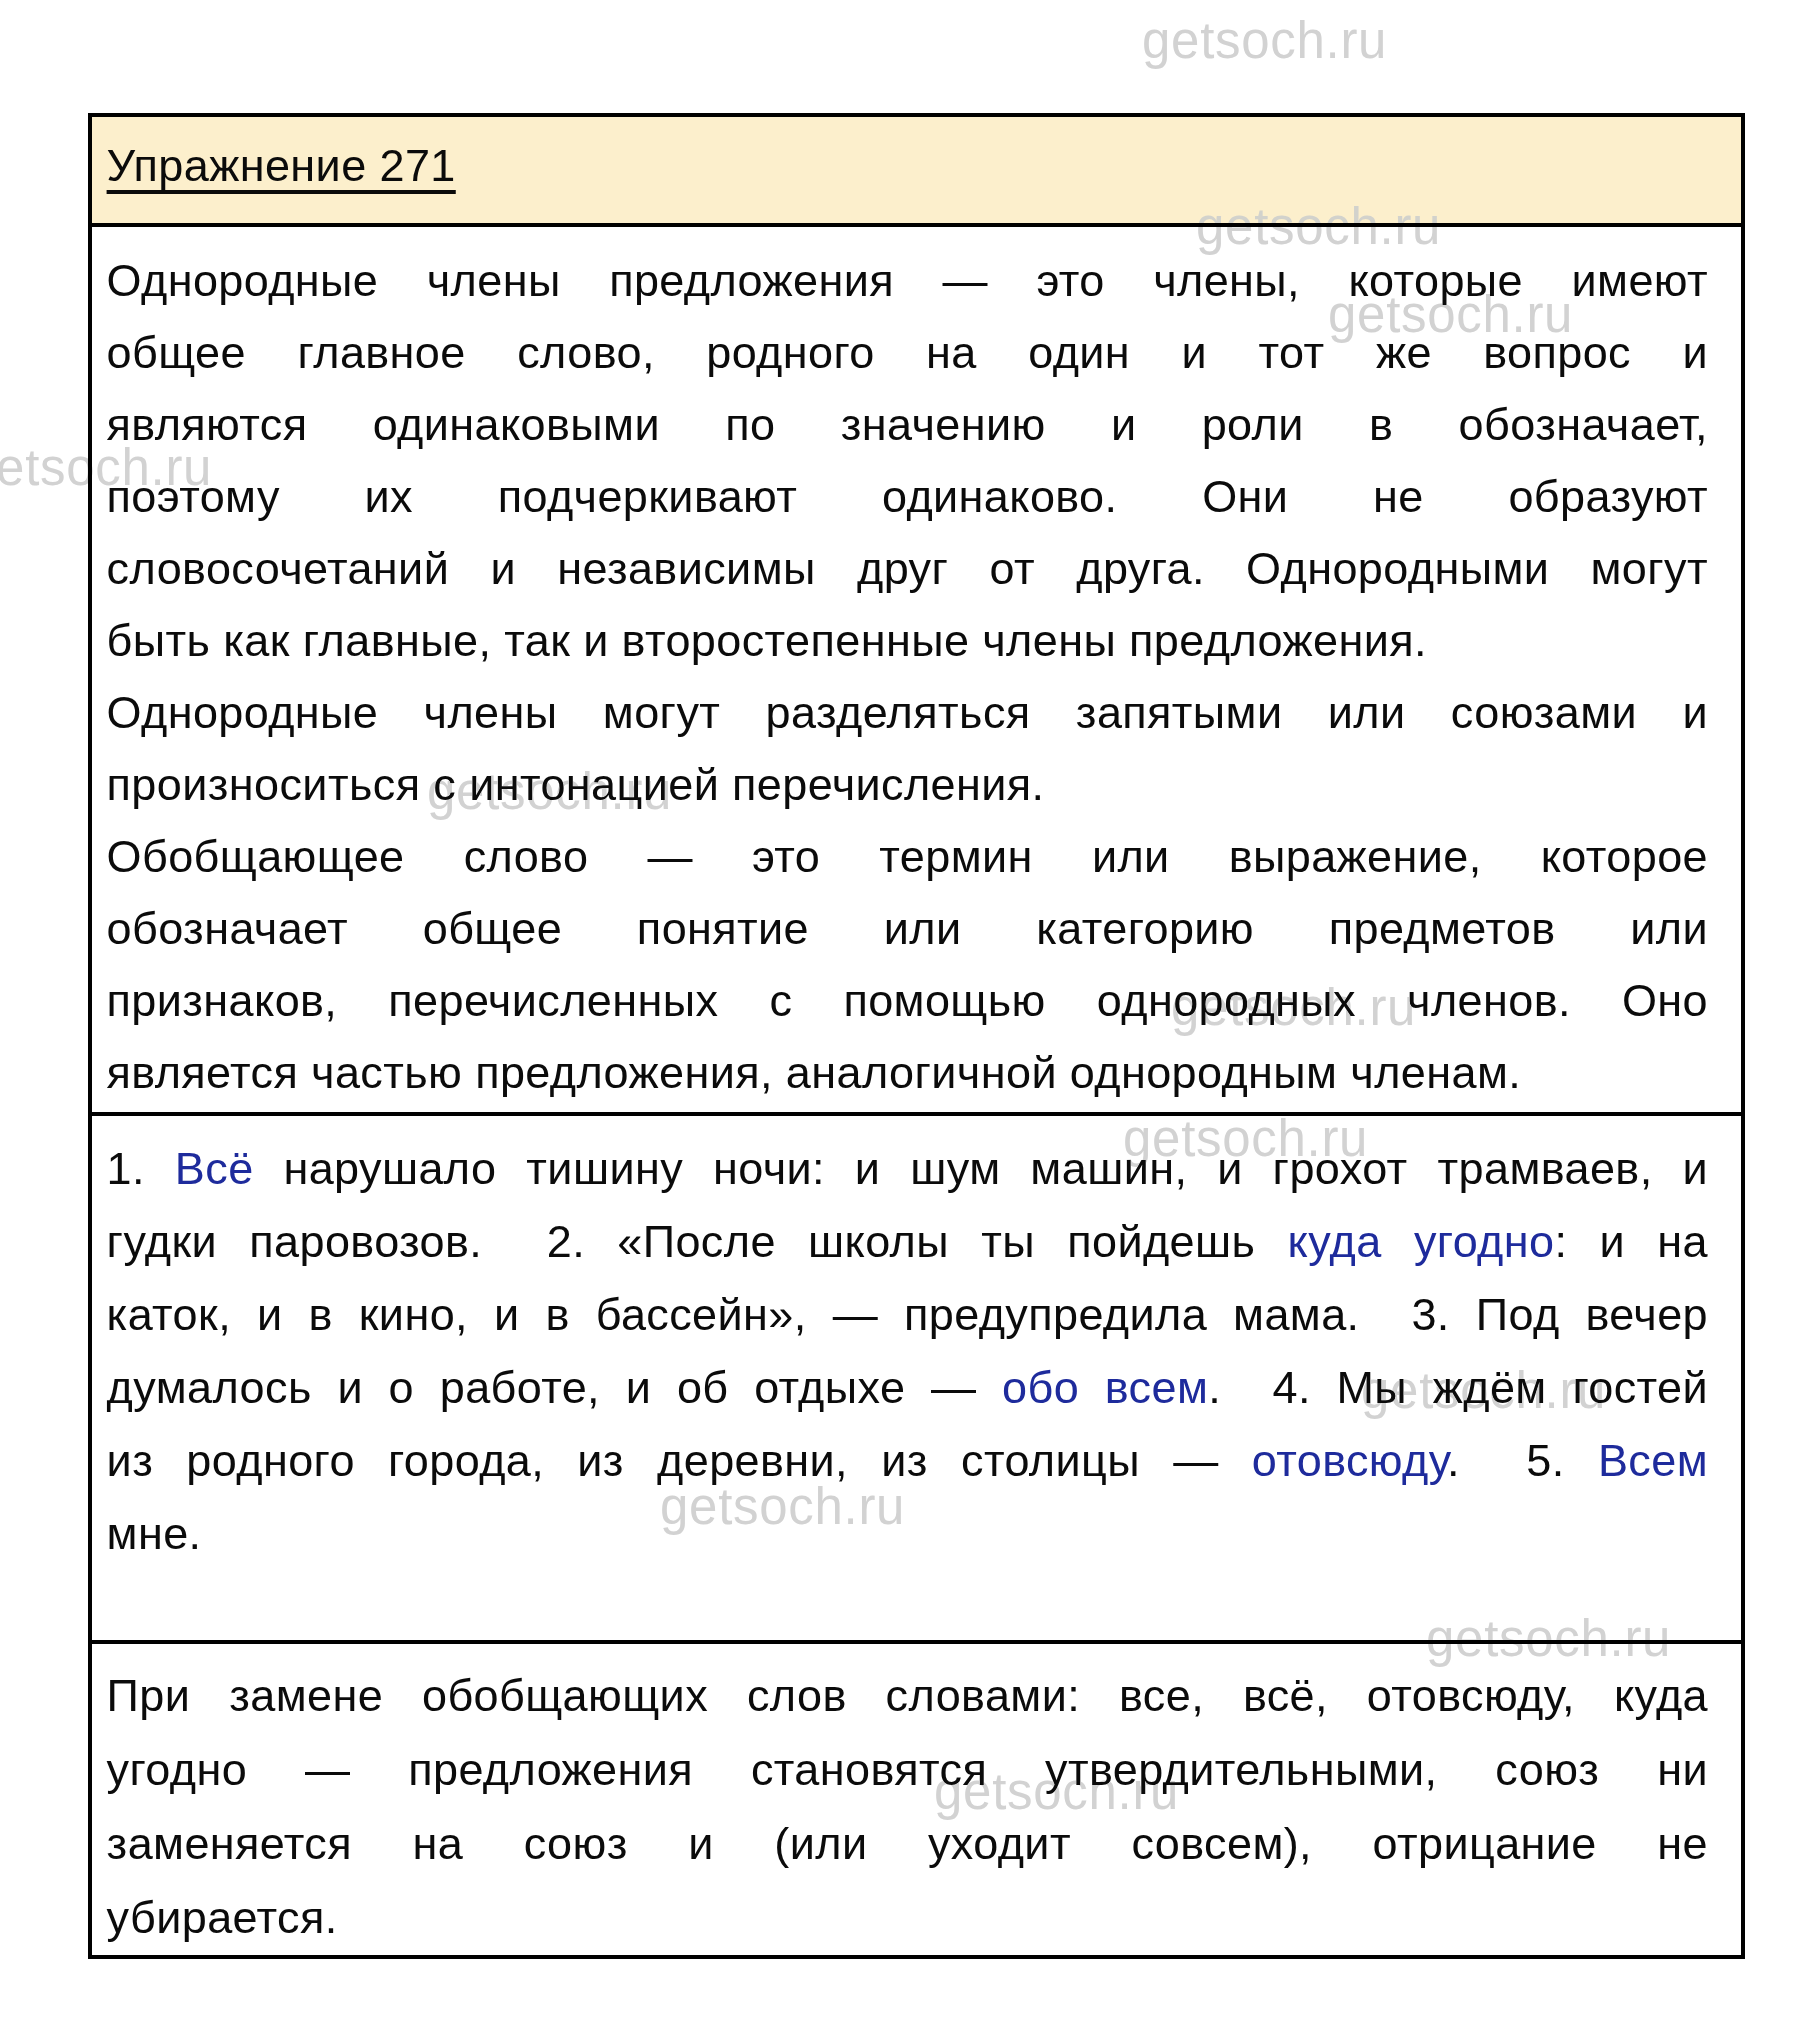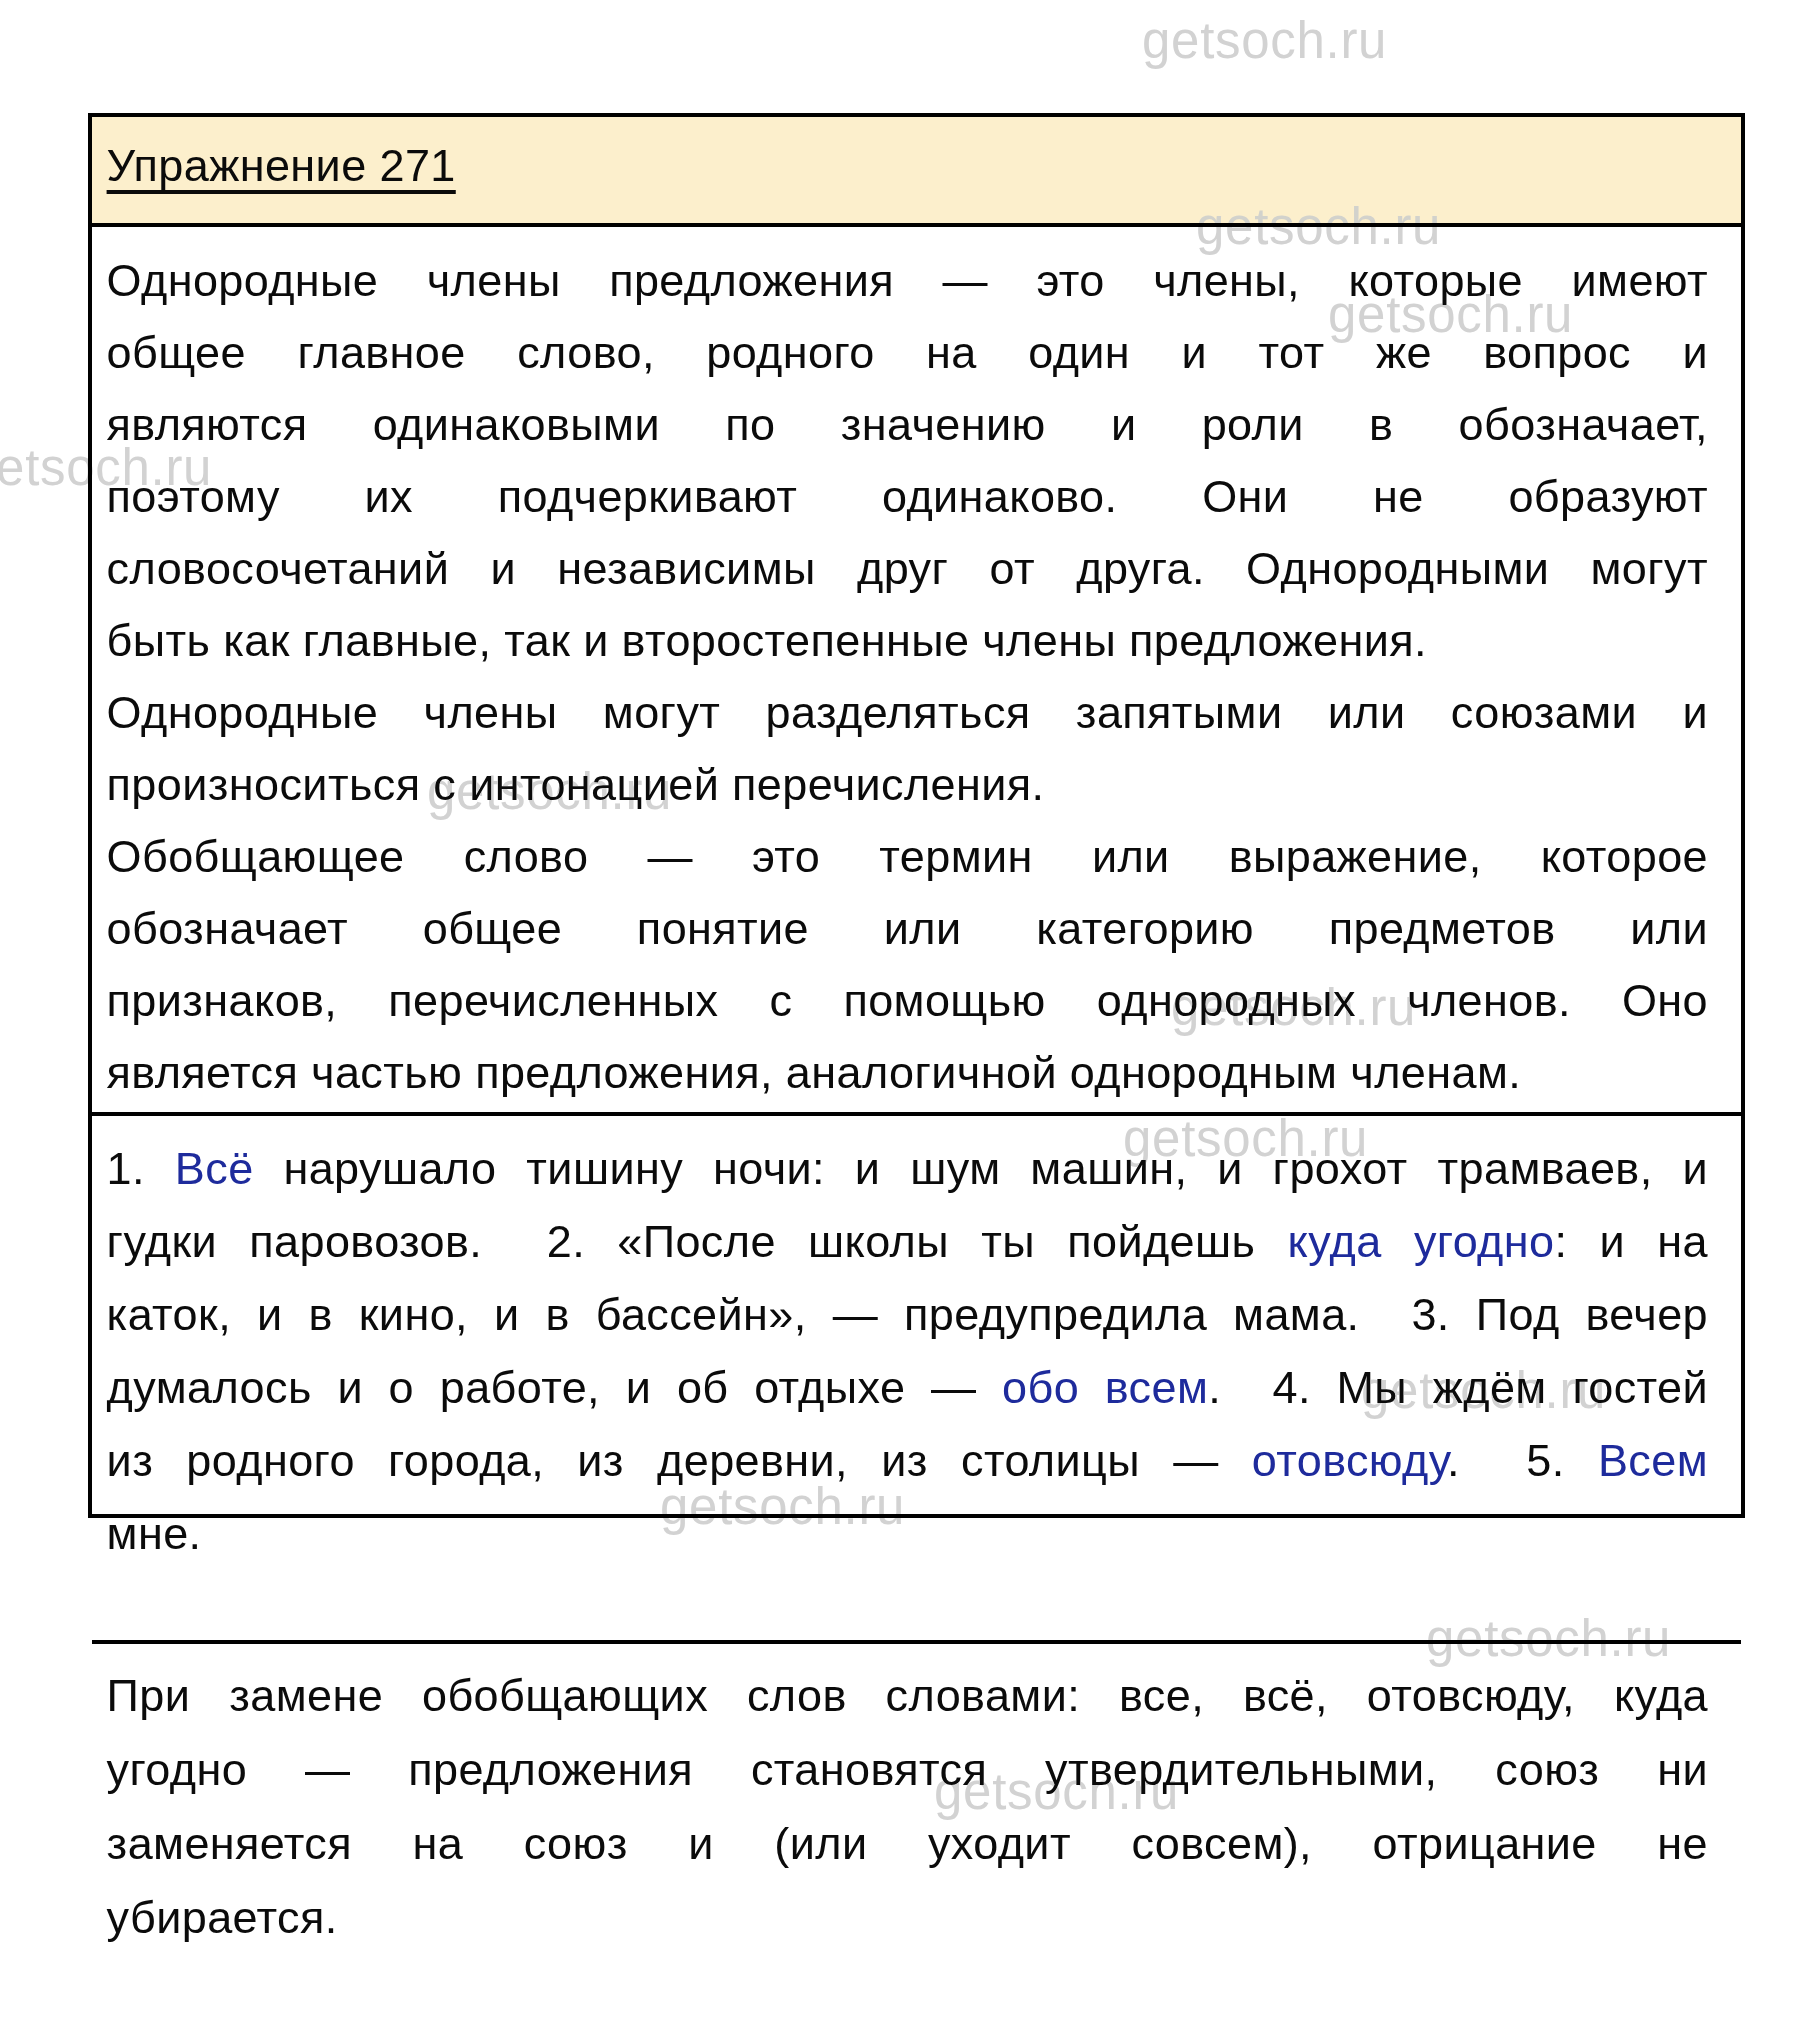--- a/index.html
+++ b/index.html
@@ -19,21 +19,21 @@
     white-space:nowrap;
     mix-blend-mode:darken;
     z-index:6;
     letter-spacing:0.7px;
     pointer-events:none;
   }
   
   .table{
     position:absolute;
     left:88px; top:113px;
-    width:1657px; height:1405px;
+    width:1657px; height:1846px;
     border:4.4px solid #000000;
     box-sizing:border-box;
     background:#ffffff;
     z-index:1;
   }
   .row{box-sizing:border-box;width:100%;}
   .row-header{
     height:106px;
     background:var(--header-bg,#fcefcc);
     padding:23px 33px 0 14.6px;

